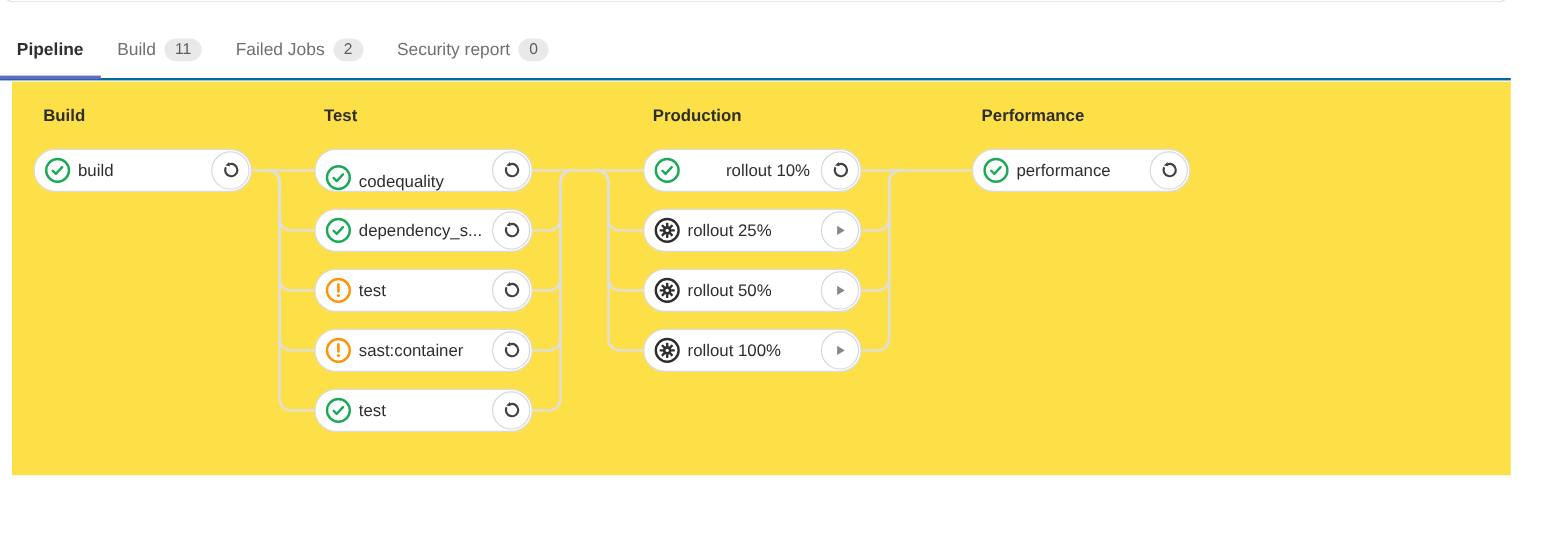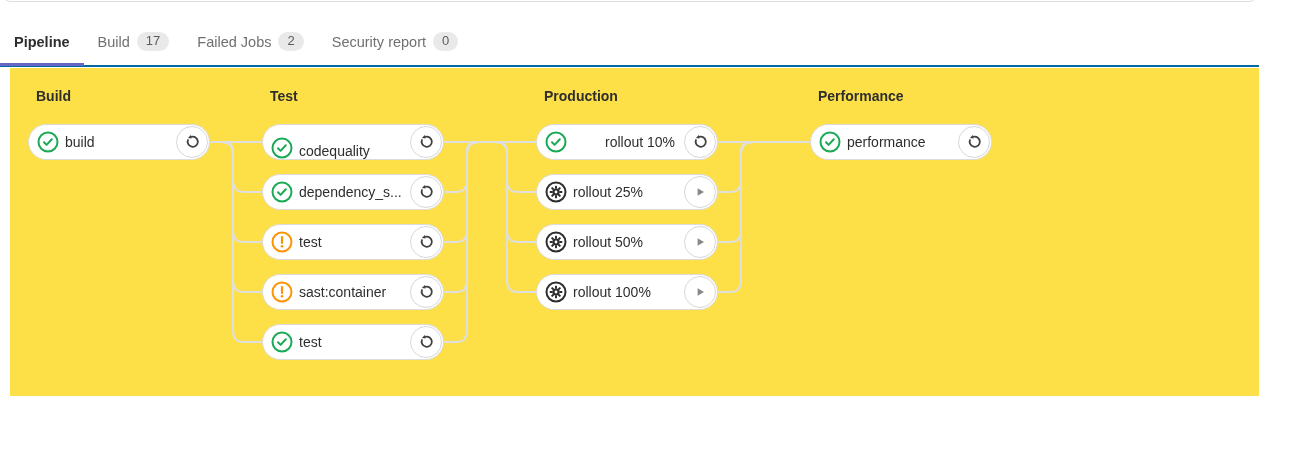--- a/index.html
+++ b/index.html
@@ -87,21 +87,21 @@
 
 <div class="page">
   <div class="top-card-edge"></div>
 
   <div class="tabbar">
     <div class="tab active">
       <span>Pipeline</span>
     </div>
     <div class="tab">
       <span>Build</span>
-      <span class="badge">17</span>
+      <span class="badge">11</span>
     </div>
     <div class="tab">
       <span>Failed Jobs</span>
       <span class="badge">2</span>
     </div>
     <div class="tab">
       <span>Security report</span>
       <span class="badge">0</span>
     </div>
   </div>

